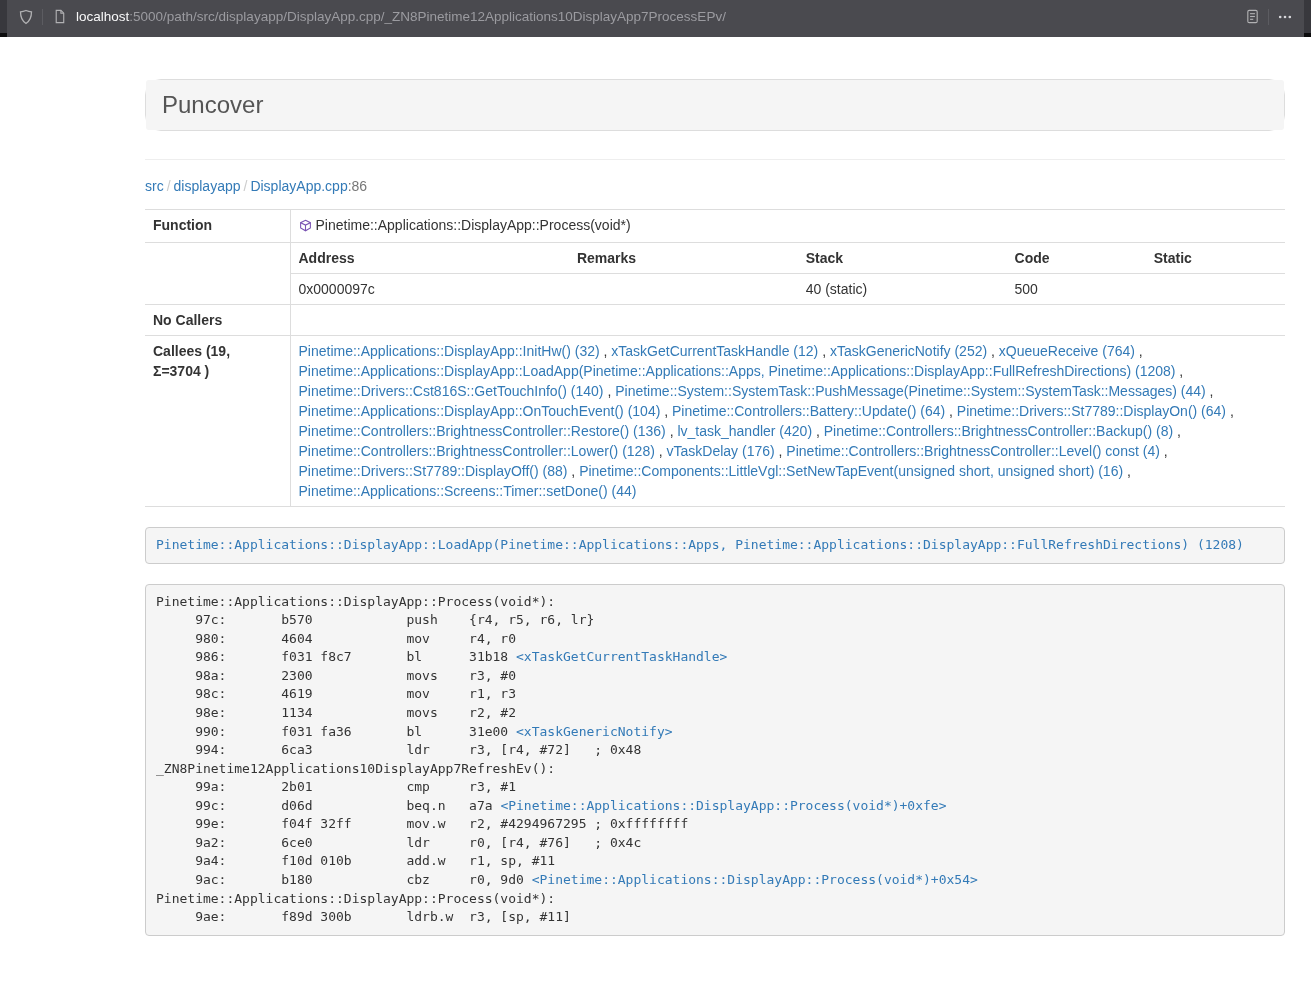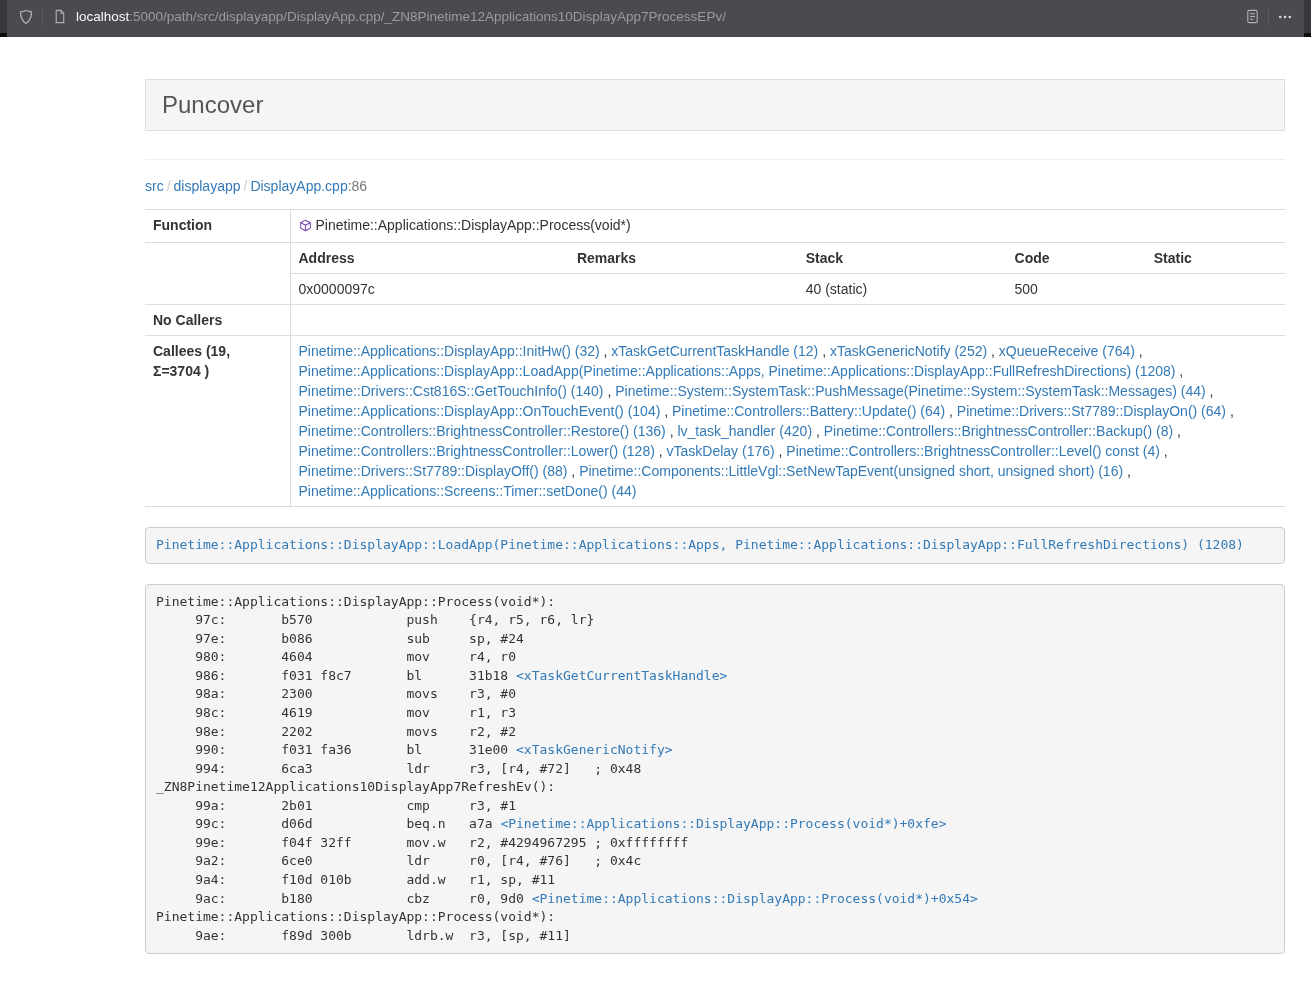--- a/index.html
+++ b/index.html
@@ -14,21 +14,21 @@
   .tb-divider { width:1px; height:16px; background:#5c5c61; margin:0 5px; }
   .url-text { flex:1; font-size:13.5px; color:var(--url_text); margin-left:6px; white-space:nowrap; overflow:hidden; cursor:text; }
   .url-host { color:var(--url_host); }
   .url-right { display:flex; align-items:center; }
   .black-strip { height:4px; background:var(--strip); }
 
   
   .page { background:var(--page_bg); height:961px; overflow:hidden; }
   .container { margin-left:145px; width:1140px; padding-top:42px; }
 
-  .panel { border:1px solid var(--border); border-radius:0; background:#fff; }
+  .panel { border:1px solid var(--border); border-radius:16px; background:#fff; }
   .panel-heading { background:var(--panel_heading_bg); border-radius:3px; padding:11px 16px;
                    font-size:24px; color:#555; line-height:28px; }
 
   hr.rule { border:none; border-top:1px solid #eee; margin:28px 0 16px 0; }
 
   .breadcrumb { font-size:14px; line-height:21px; }
   .breadcrumb .sep { color:#ccc; padding:0 3px; }
   .muted { color:var(--muted); }
   a.lnk { color:var(--link); text-decoration:none; cursor:pointer; }
 
@@ -156,26 +156,25 @@
           <td class="callees"><a class="lnk">Pinetime::Applications::DisplayApp::InitHw() (32)</a> , <a class="lnk">xTaskGetCurrentTaskHandle (12)</a> , <a class="lnk">xTaskGenericNotify (252)</a> , <a class="lnk">xQueueReceive (764)</a> , <a class="lnk">Pinetime::Applications::DisplayApp::LoadApp(Pinetime::Applications::Apps, Pinetime::Applications::DisplayApp::FullRefreshDirections) (1208)</a> , <a class="lnk">Pinetime::Drivers::Cst816S::GetTouchInfo() (140)</a> , <a class="lnk">Pinetime::System::SystemTask::PushMessage(Pinetime::System::SystemTask::Messages) (44)</a> , <a class="lnk">Pinetime::Applications::DisplayApp::OnTouchEvent() (104)</a> , <a class="lnk">Pinetime::Controllers::Battery::Update() (64)</a> , <a class="lnk">Pinetime::Drivers::St7789::DisplayOn() (64)</a> , <a class="lnk">Pinetime::Controllers::BrightnessController::Restore() (136)</a> , <a class="lnk">lv_task_handler (420)</a> , <a class="lnk">Pinetime::Controllers::BrightnessController::Backup() (8)</a> , <a class="lnk">Pinetime::Controllers::BrightnessController::Lower() (128)</a> , <a class="lnk">vTaskDelay (176)</a> , <a class="lnk">Pinetime::Controllers::BrightnessController::Level() const (4)</a> , <a class="lnk">Pinetime::Drivers::St7789::DisplayOff() (88)</a> , <a class="lnk">Pinetime::Components::LittleVgl::SetNewTapEvent(unsigned short, unsigned short) (16)</a> , <a class="lnk">Pinetime::Applications::Screens::Timer::setDone() (44)</a></td>
         </tr>
       </tbody>
     </table>
 
     <pre class="codeblock"><a class="lnk">Pinetime::Applications::DisplayApp::LoadApp(Pinetime::Applications::Apps, Pinetime::Applications::DisplayApp::FullRefreshDirections) (1208)</a></pre>
 
     <div class="codeblock">
         <div class="asm-line"><span>Pinetime::Applications::DisplayApp::Process(void*):</span></div>
         <div class="asm-line"><span>     97c:       b570            push    {r4, r5, r6, lr}</span></div>
-        <div class="asm-line"><span>     97e:       b086            sub     sp, #24</span></div>
         <div class="asm-line"><span>     980:       4604            mov     r4, r0</span></div>
         <div class="asm-line"><span>     986:       f031 f8c7       bl      31b18 </span><a class="lnk">&lt;xTaskGetCurrentTaskHandle&gt;</a></div>
         <div class="asm-line"><span>     98a:       2300            movs    r3, #0</span></div>
         <div class="asm-line"><span>     98c:       4619            mov     r1, r3</span></div>
-        <div class="asm-line"><span>     98e:       2202            movs    r2, #2</span></div>
+        <div class="asm-line"><span>     98e:       1134            movs    r2, #2</span></div>
         <div class="asm-line"><span>     990:       f031 fa36       bl      31e00 </span><a class="lnk">&lt;xTaskGenericNotify&gt;</a></div>
         <div class="asm-line"><span>     994:       6ca3            ldr     r3, [r4, #72]   ; 0x48</span></div>
         <div class="asm-line"><span>_ZN8Pinetime12Applications10DisplayApp7RefreshEv():</span></div>
         <div class="asm-line"><span>     99a:       2b01            cmp     r3, #1</span></div>
         <div class="asm-line"><span>     99c:       d06d            beq.n   a7a </span><a class="lnk">&lt;Pinetime::Applications::DisplayApp::Process(void*)+0xfe&gt;</a></div>
         <div class="asm-line"><span>     99e:       f04f 32ff       mov.w   r2, #4294967295 ; 0xffffffff</span></div>
         <div class="asm-line"><span>     9a2:       6ce0            ldr     r0, [r4, #76]   ; 0x4c</span></div>
         <div class="asm-line"><span>     9a4:       f10d 010b       add.w   r1, sp, #11</span></div>
         <div class="asm-line"><span>     9ac:       b180            cbz     r0, 9d0 </span><a class="lnk">&lt;Pinetime::Applications::DisplayApp::Process(void*)+0x54&gt;</a></div>
         <div class="asm-line"><span>Pinetime::Applications::DisplayApp::Process(void*):</span></div>

